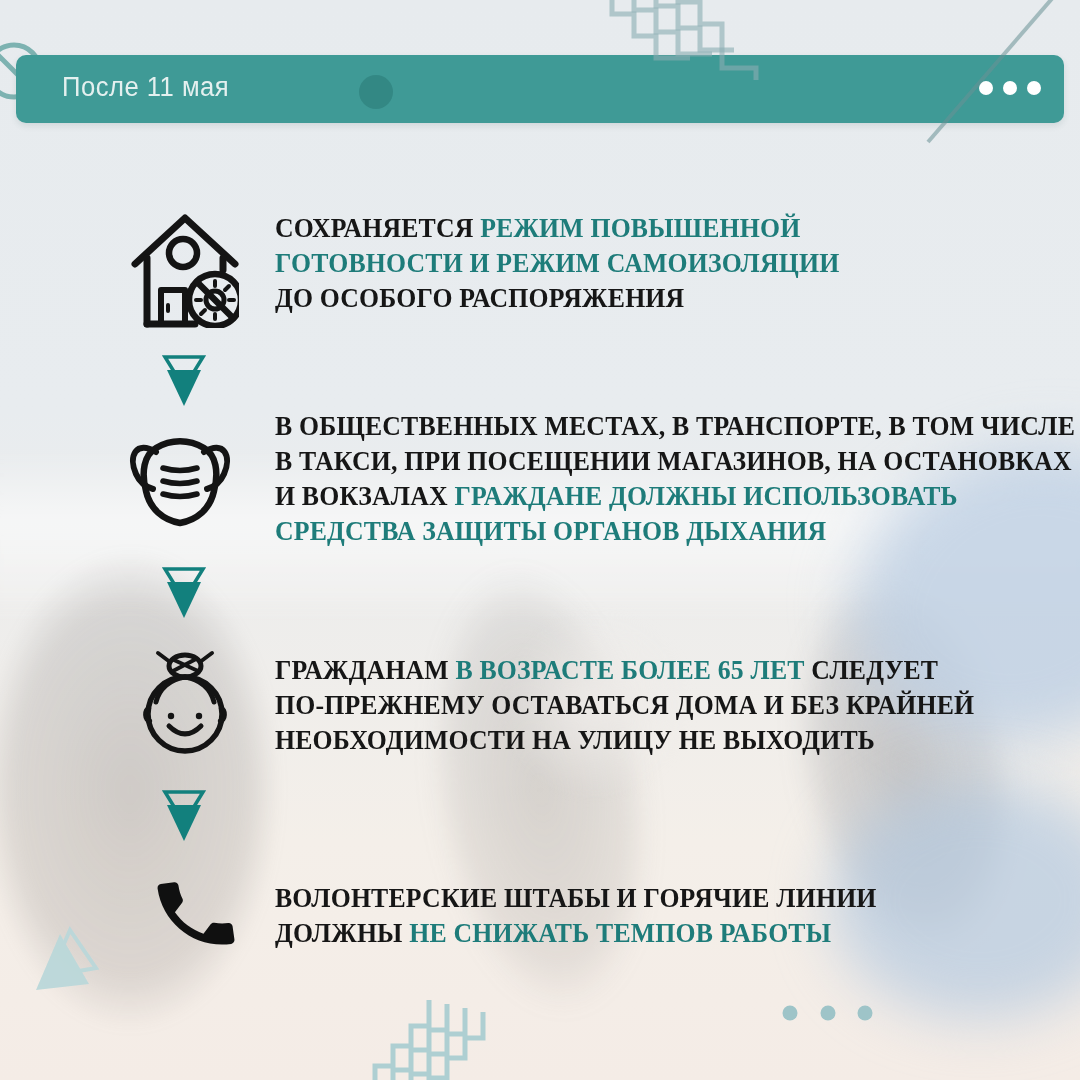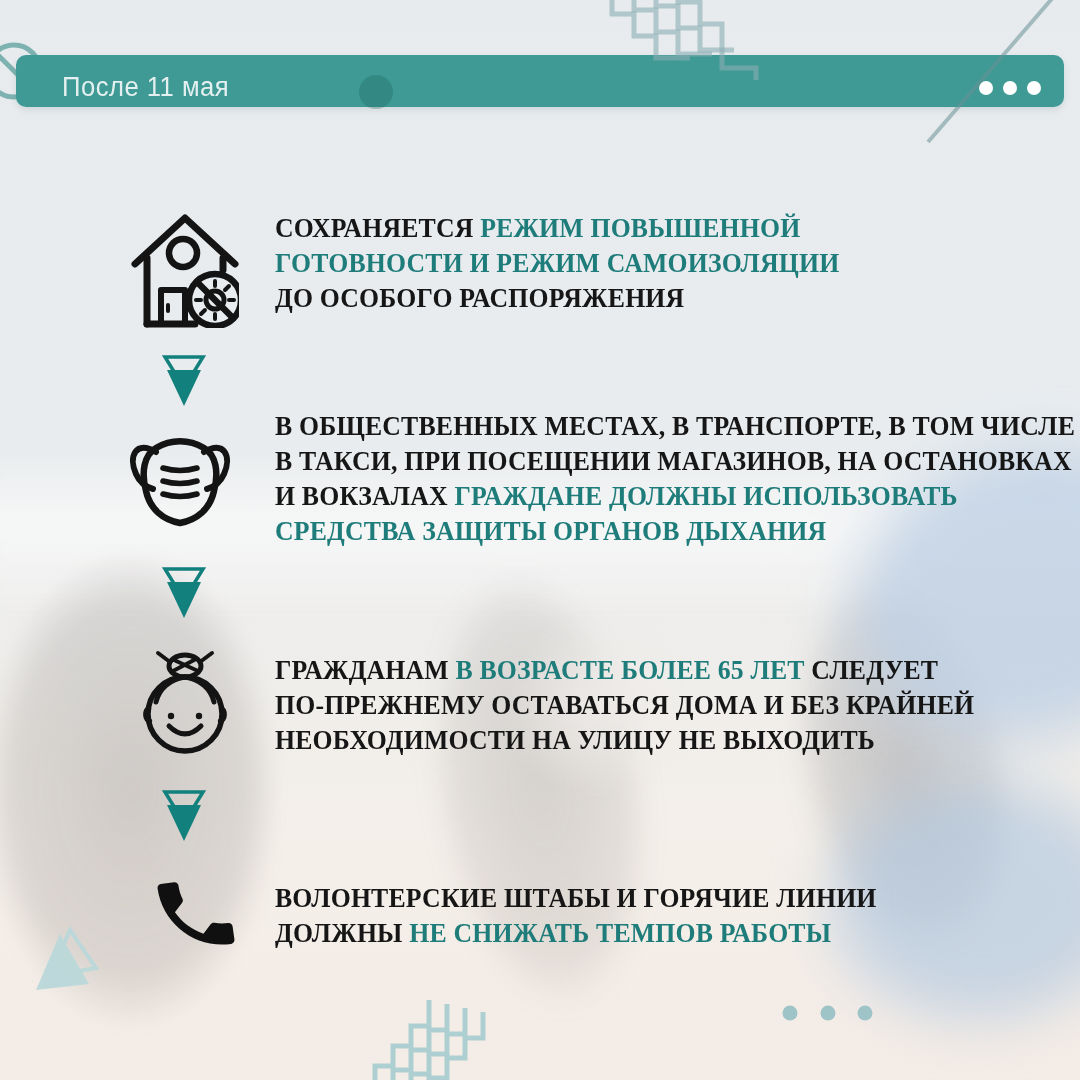--- a/index.html
+++ b/index.html
@@ -28,21 +28,21 @@
   .blue-top{left:850px; top:450px; width:350px; height:290px; border-radius:50%; transform:rotate(-20deg);
     background:rgba(190,208,228,0.8); filter:blur(28px);}
   .blue-bot{left:830px; top:780px; width:300px; height:240px; border-radius:50%;
     background:rgba(175,198,222,0.65); filter:blur(28px);}
 
   
   .decor{position:absolute; left:0; top:0; pointer-events:none;}
   .z-bg{z-index:2;} .z-fg{z-index:4;}
 
   
-  .bar{position:absolute; left:16px; top:55px; width:1048px; height:52px;
+  .bar{position:absolute; left:16px; top:55px; width:1048px; height:68px;
     background:#3f9a96; border-radius:10px; z-index:3;
     box-shadow:0 3px 6px rgba(40,80,80,0.12);}
   .bar-title{position:absolute; left:46px; top:0; height:64px; display:flex; align-items:center;
     font-size:27px; font-weight:400; letter-spacing:0.5px; color:#e4f0ef;
     transform:scaleX(0.95); transform-origin:0 50%; white-space:nowrap;}
   .bar-circle{position:absolute; left:343px; top:20px; width:34px; height:34px; border-radius:50%;
     background:rgba(20,90,87,0.28);}
   .bar-dots{position:absolute; left:963px; top:26px; display:flex; gap:10px;}
   .bar-dots i{width:14px; height:14px; border-radius:50%; background:#ffffff; display:block;}
 

